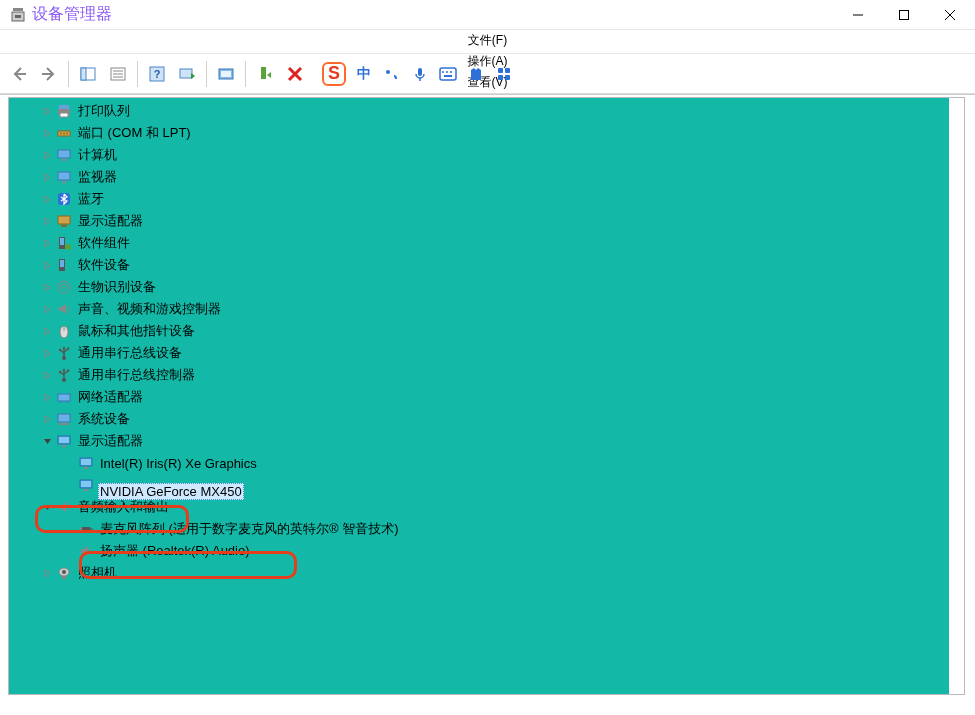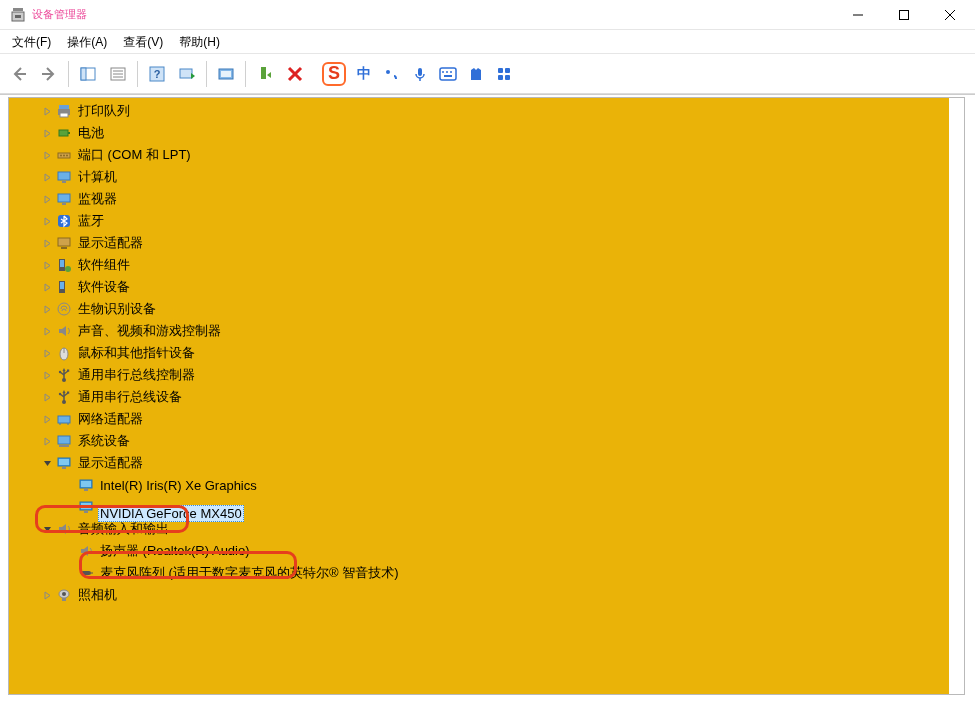--- a/index.html
+++ b/index.html
@@ -1,40 +1,40 @@
 <!DOCTYPE html>
 <html><head>
 <meta charset="utf-8">
 <style>
 * { box-sizing: border-box; margin: 0; padding: 0; font-family: "Microsoft YaHei", "Segoe UI", Tahoma, sans-serif; }
 body { width: 975px; height: 715px; background: #fff; overflow: hidden; font-size: 12px; }
 
 
 .titlebar { height: 30px; display: flex; align-items: center; padding: 0 2px; border-bottom: 1px solid #e6e6e6; }
 .titlebar .app-icon { width: 16px; height: 16px; margin: 0 6px 0 8px; }
-.titlebar .title { flex: 1; font-size: 11px; color: #ec4899; }
+.titlebar .title { flex: 1; font-size: 16px; color: #8b5cf6; }
 .titlebar .winbtn { width: 46px; height: 30px; display: flex; align-items: center; justify-content: center; }
 .titlebar .winbtn svg { width: 10px; height: 10px; }
 
 
-.menubar { height: 24px; display: flex; align-items: flex-end; padding: 0 4px; background: #fff; border-bottom: 1px solid #e6e6e6; }
+.menubar { height: 24px; display: flex; align-items: center; padding: 0 4px; background: #fff; border-bottom: 1px solid #e6e6e6; flex-direction: column; }
 .menubar .menuitem { padding: 2px 8px; font-size: 12px; }
 
 
 .toolbar { height: 40px; display: flex; align-items: center; padding: 0 4px; border-bottom: 1px solid #dcdcdc; gap: 0; }
 .toolbar .tb-sep { width: 1px; height: 26px; background: #d0d0d0; margin: 0 4px; }
 .toolbar .tb-btn { width: 30px; height: 30px; display: flex; align-items: center; justify-content: center; border: 1px solid transparent; }
 .ime-bar { display: flex; align-items: center; gap: 8px; margin-left: 12px; }
 .ime-btn { display: flex; align-items: center; justify-content: center; min-width: 20px; height: 20px; color: #2f6fd8; font-size: 14px; font-weight: bold; }
 .ime-red { color: #e63e1d; }
 
 
 .content-wrap { position: relative; height: 621px; border-top: 1px solid #ccc; padding: 0 8px 8px 8px;}
 .tree-border { border: 1px solid #b9b9b9; height: 598px; width: 957px; margin-top: 2px; position: relative; overflow: hidden; }
-.tree { width: 940px; height: 100%; overflow-y: scroll; font-size: 13px; color: #000; background: #eab308; padding-top: 2px; }
+.tree { width: 940px; height: 100%; overflow-y: scroll; font-size: 13px; color: #000; background: #14b8a6; padding-top: 2px; }
 .tree::-webkit-scrollbar { width: 17px; }
 .tree::-webkit-scrollbar-track { background: #f0f0f0; border-left: 1px solid #dcdcdc; }
 .tree::-webkit-scrollbar-thumb { background: #c2c2c2; border: 1px solid #b0b0b0; }
 
 .node { display: flex; align-items: center; height: 22px; padding-left: 8px; white-space: nowrap; }
 .node .twisty { width: 16px; display: flex; align-items: center; justify-content: center; color: #666; font-size: 10px; }
 .node .twisty.open { color: #000; }
 .node .indent { display: inline-block; }
 .node .nicon { width: 18px; height: 16px; display: inline-flex; align-items: center; justify-content: center; margin-right: 3px; }
 .node .nlabel { padding: 1px 2px; }
@@ -208,35 +208,20 @@
         </div>
         <div class="node">
           <span class="indent" style="width: 22px;"></span>
           <span class="twisty">
             <svg width="9" height="9" viewBox="0 0 9 9">
               <path d="M2 1 L7 4.5 L2 8 Z" fill="none" stroke="#888" stroke-width="1"></path>
             </svg>
           </span>
           <span class="nicon">
             <svg width="16" height="16" viewBox="0 0 16 16">
-              <rect x="3" y="5" width="9" height="6" fill="#5aa23a" stroke="#357a1f"></rect>
-              <rect x="12" y="7" width="2" height="2" fill="#357a1f"></rect>
-            </svg>
-          </span>
-          <span class="nlabel">电池</span>
-        </div>
-        <div class="node">
-          <span class="indent" style="width: 22px;"></span>
-          <span class="twisty">
-            <svg width="9" height="9" viewBox="0 0 9 9">
-              <path d="M2 1 L7 4.5 L2 8 Z" fill="none" stroke="#888" stroke-width="1"></path>
-            </svg>
-          </span>
-          <span class="nicon">
-            <svg width="16" height="16" viewBox="0 0 16 16">
               <rect x="2" y="6" width="12" height="5" fill="#cfa24a" stroke="#8a6a20"></rect>
               <circle cx="5" cy="8.5" r="1" fill="#8a6a20"></circle>
               <circle cx="8" cy="8.5" r="1" fill="#8a6a20"></circle>
               <circle cx="11" cy="8.5" r="1" fill="#8a6a20"></circle>
             </svg>
           </span>
           <span class="nlabel">端口 (COM 和 LPT)</span>
         </div>
         <div class="node">
           <span class="indent" style="width: 22px;"></span>
@@ -386,41 +371,41 @@
             <svg width="16" height="16" viewBox="0 0 16 16">
               <circle cx="8" cy="13" r="2" fill="#555"></circle>
               <line x1="8" y1="13" x2="8" y2="3" stroke="#555" stroke-width="1.5"></line>
               <line x1="8" y1="8" x2="4" y2="5" stroke="#555" stroke-width="1.5"></line>
               <line x1="8" y1="7" x2="12" y2="4" stroke="#555" stroke-width="1.5"></line>
               <circle cx="4" cy="5" r="1.2" fill="#555"></circle>
               <rect x="11" y="2.5" width="2.2" height="2.2" fill="#555"></rect>
               <polygon points="8,1 6.5,4 9.5,4" fill="#555"></polygon>
             </svg>
           </span>
-          <span class="nlabel">通用串行总线控制器</span>
+          <span class="nlabel">通用串行总线设备</span>
         </div>
         <div class="node">
           <span class="indent" style="width: 22px;"></span>
           <span class="twisty">
             <svg width="9" height="9" viewBox="0 0 9 9">
               <path d="M2 1 L7 4.5 L2 8 Z" fill="none" stroke="#888" stroke-width="1"></path>
             </svg>
           </span>
           <span class="nicon">
             <svg width="16" height="16" viewBox="0 0 16 16">
               <circle cx="8" cy="13" r="2" fill="#555"></circle>
               <line x1="8" y1="13" x2="8" y2="3" stroke="#555" stroke-width="1.5"></line>
               <line x1="8" y1="8" x2="4" y2="5" stroke="#555" stroke-width="1.5"></line>
               <line x1="8" y1="7" x2="12" y2="4" stroke="#555" stroke-width="1.5"></line>
               <circle cx="4" cy="5" r="1.2" fill="#555"></circle>
               <rect x="11" y="2.5" width="2.2" height="2.2" fill="#555"></rect>
               <polygon points="8,1 6.5,4 9.5,4" fill="#555"></polygon>
             </svg>
           </span>
-          <span class="nlabel">通用串行总线设备</span>
+          <span class="nlabel">通用串行总线控制器</span>
         </div>
         <div class="node">
           <span class="indent" style="width: 22px;"></span>
           <span class="twisty">
             <svg width="9" height="9" viewBox="0 0 9 9">
               <path d="M2 1 L7 4.5 L2 8 Z" fill="none" stroke="#888" stroke-width="1"></path>
             </svg>
           </span>
           <span class="nicon">
             <svg width="16" height="16" viewBox="0 0 16 16">
@@ -499,37 +484,37 @@
               <path d="M12 5 a4 4 0 0 1 0 6" fill="none" stroke="#888"></path>
             </svg>
           </span>
           <span class="nlabel">音频输入和输出</span>
         </div>
         <div class="node">
           <span class="indent" style="width: 44px;"></span>
           <span class="twisty"></span>
           <span class="nicon">
             <svg width="16" height="16" viewBox="0 0 16 16">
-              <path d="M3 6 L6 6 L10 3 L10 13 L6 10 L3 10 Z" fill="#888"></path>
-              <path d="M12 5 a4 4 0 0 1 0 6" fill="none" stroke="#888"></path>
-            </svg>
-          </span>
-          <span class="nlabel">扬声器 (Realtek(R) Audio)</span>
-        </div>
-        <div class="node">
-          <span class="indent" style="width: 44px;"></span>
-          <span class="twisty"></span>
-          <span class="nicon">
-            <svg width="16" height="16" viewBox="0 0 16 16">
               <rect x="3" y="6" width="10" height="4" rx="2" fill="#555"></rect>
               <line x1="13" y1="8" x2="15" y2="8" stroke="#555"></line>
               <rect x="2" y="7" width="2" height="2" fill="#888"></rect>
             </svg>
           </span>
           <span class="nlabel">麦克风阵列 (适用于数字麦克风的英特尔® 智音技术)</span>
+        </div>
+        <div class="node">
+          <span class="indent" style="width: 44px;"></span>
+          <span class="twisty"></span>
+          <span class="nicon">
+            <svg width="16" height="16" viewBox="0 0 16 16">
+              <path d="M3 6 L6 6 L10 3 L10 13 L6 10 L3 10 Z" fill="#888"></path>
+              <path d="M12 5 a4 4 0 0 1 0 6" fill="none" stroke="#888"></path>
+            </svg>
+          </span>
+          <span class="nlabel">扬声器 (Realtek(R) Audio)</span>
         </div>
         <div class="node">
           <span class="indent" style="width: 22px;"></span>
           <span class="twisty">
             <svg width="9" height="9" viewBox="0 0 9 9">
               <path d="M2 1 L7 4.5 L2 8 Z" fill="none" stroke="#888" stroke-width="1"></path>
             </svg>
           </span>
           <span class="nicon">
             <svg width="16" height="16" viewBox="0 0 16 16">

